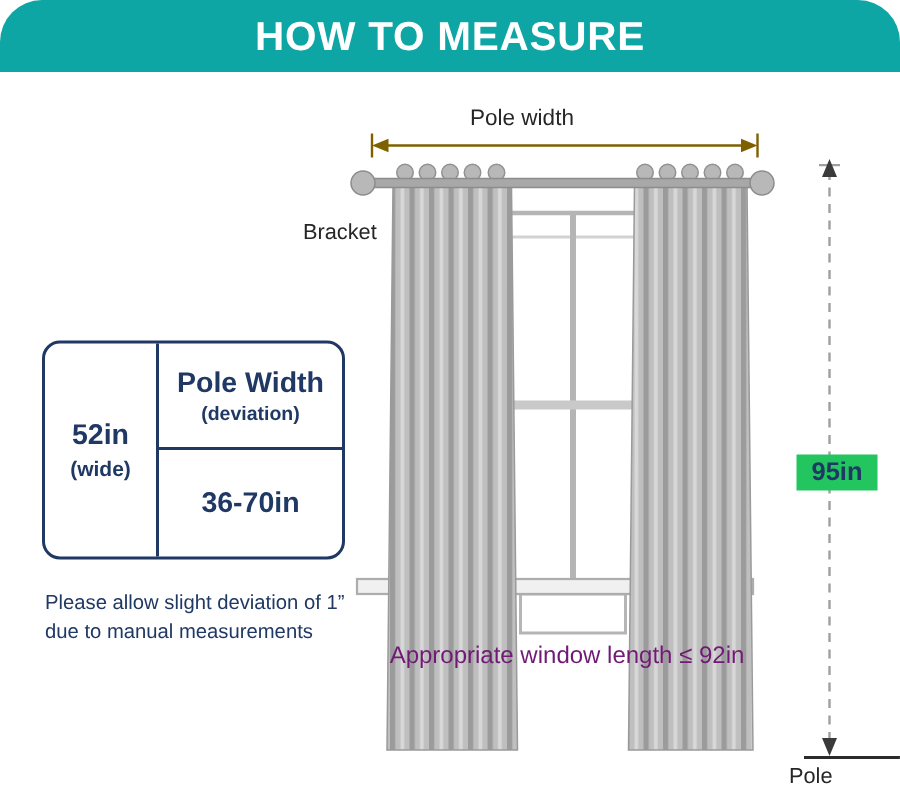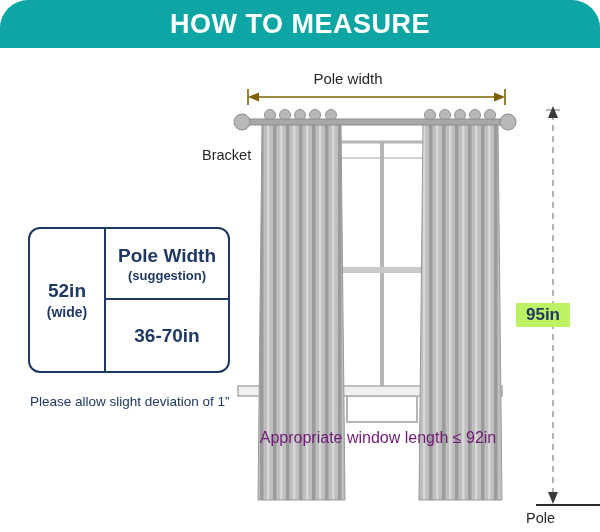--- a/index.html
+++ b/index.html
@@ -14,22 +14,22 @@
   }
   .banner h1{
     margin:0;color:#ffffff;font-size:27px;font-weight:700;letter-spacing:0.5px;
   }
   .stage{position:absolute;top:48px;left:0;width:600px;height:432px;text-decoration:underline;}
   .stage svg{position:absolute;top:0;left:0;}
   .lbl{position:absolute;color:#262626;line-height:1.15;}
   .lbl.pole-width{top:22px;left:303px;width:90px;text-align:center;font-size:15px;}
   .lbl.bracket{top:99px;left:202px;font-size:14.5px;}
   .lbl.height{
-    top:255px;left:516px;width:54px;text-align:center;font-size:17px;font-weight:700;
-    color:#1F3864;background:#bef264;padding:2px 0;
+    top:255px;left:531px;width:54px;text-align:center;font-size:17px;font-weight:700;
+    color:#1F3864;background:#22c55e;padding:2px 0;
   }
   .lbl.floor{top:462px;left:526px;font-size:14.5px;}
   .lbl.window-note{
     top:381px;left:232px;width:292px;text-align:center;font-size:16px;color:#701a75;
   }
   .size-table{
     position:absolute;top:179px;left:28px;width:202px;height:146px;
     border:2.5px solid #1F3864;border-radius:12px;box-sizing:border-box;
     display:grid;grid-template-columns:76px 1fr;grid-template-rows:1fr 1fr;
     color:#1F3864;background:#fff;
@@ -126,25 +126,26 @@
     <div class="lbl floor">Pole</div>
     <div class="lbl window-note">Appropriate window length ≤ 92in</div>
 
     <div class="size-table">
       <div class="cell left">
         <div class="big">52in</div>
         <div class="sub">(wide)</div>
       </div>
       <div class="cell top-right">
         <div class="big">Pole Width</div>
-        <div class="sub2">(suggestion)</div>
+        <div class="sub2">(deviation)</div>
       </div>
       <div class="cell bottom-right">
         <div class="big">36-70in</div>
       </div>
     </div>
 
     <div class="measure-note">
       <div>Please allow slight deviation of 1”</div>
+      <div>due to manual measurements</div>
     </div>
 
   </div>
 </div>
 
 </body></html>

